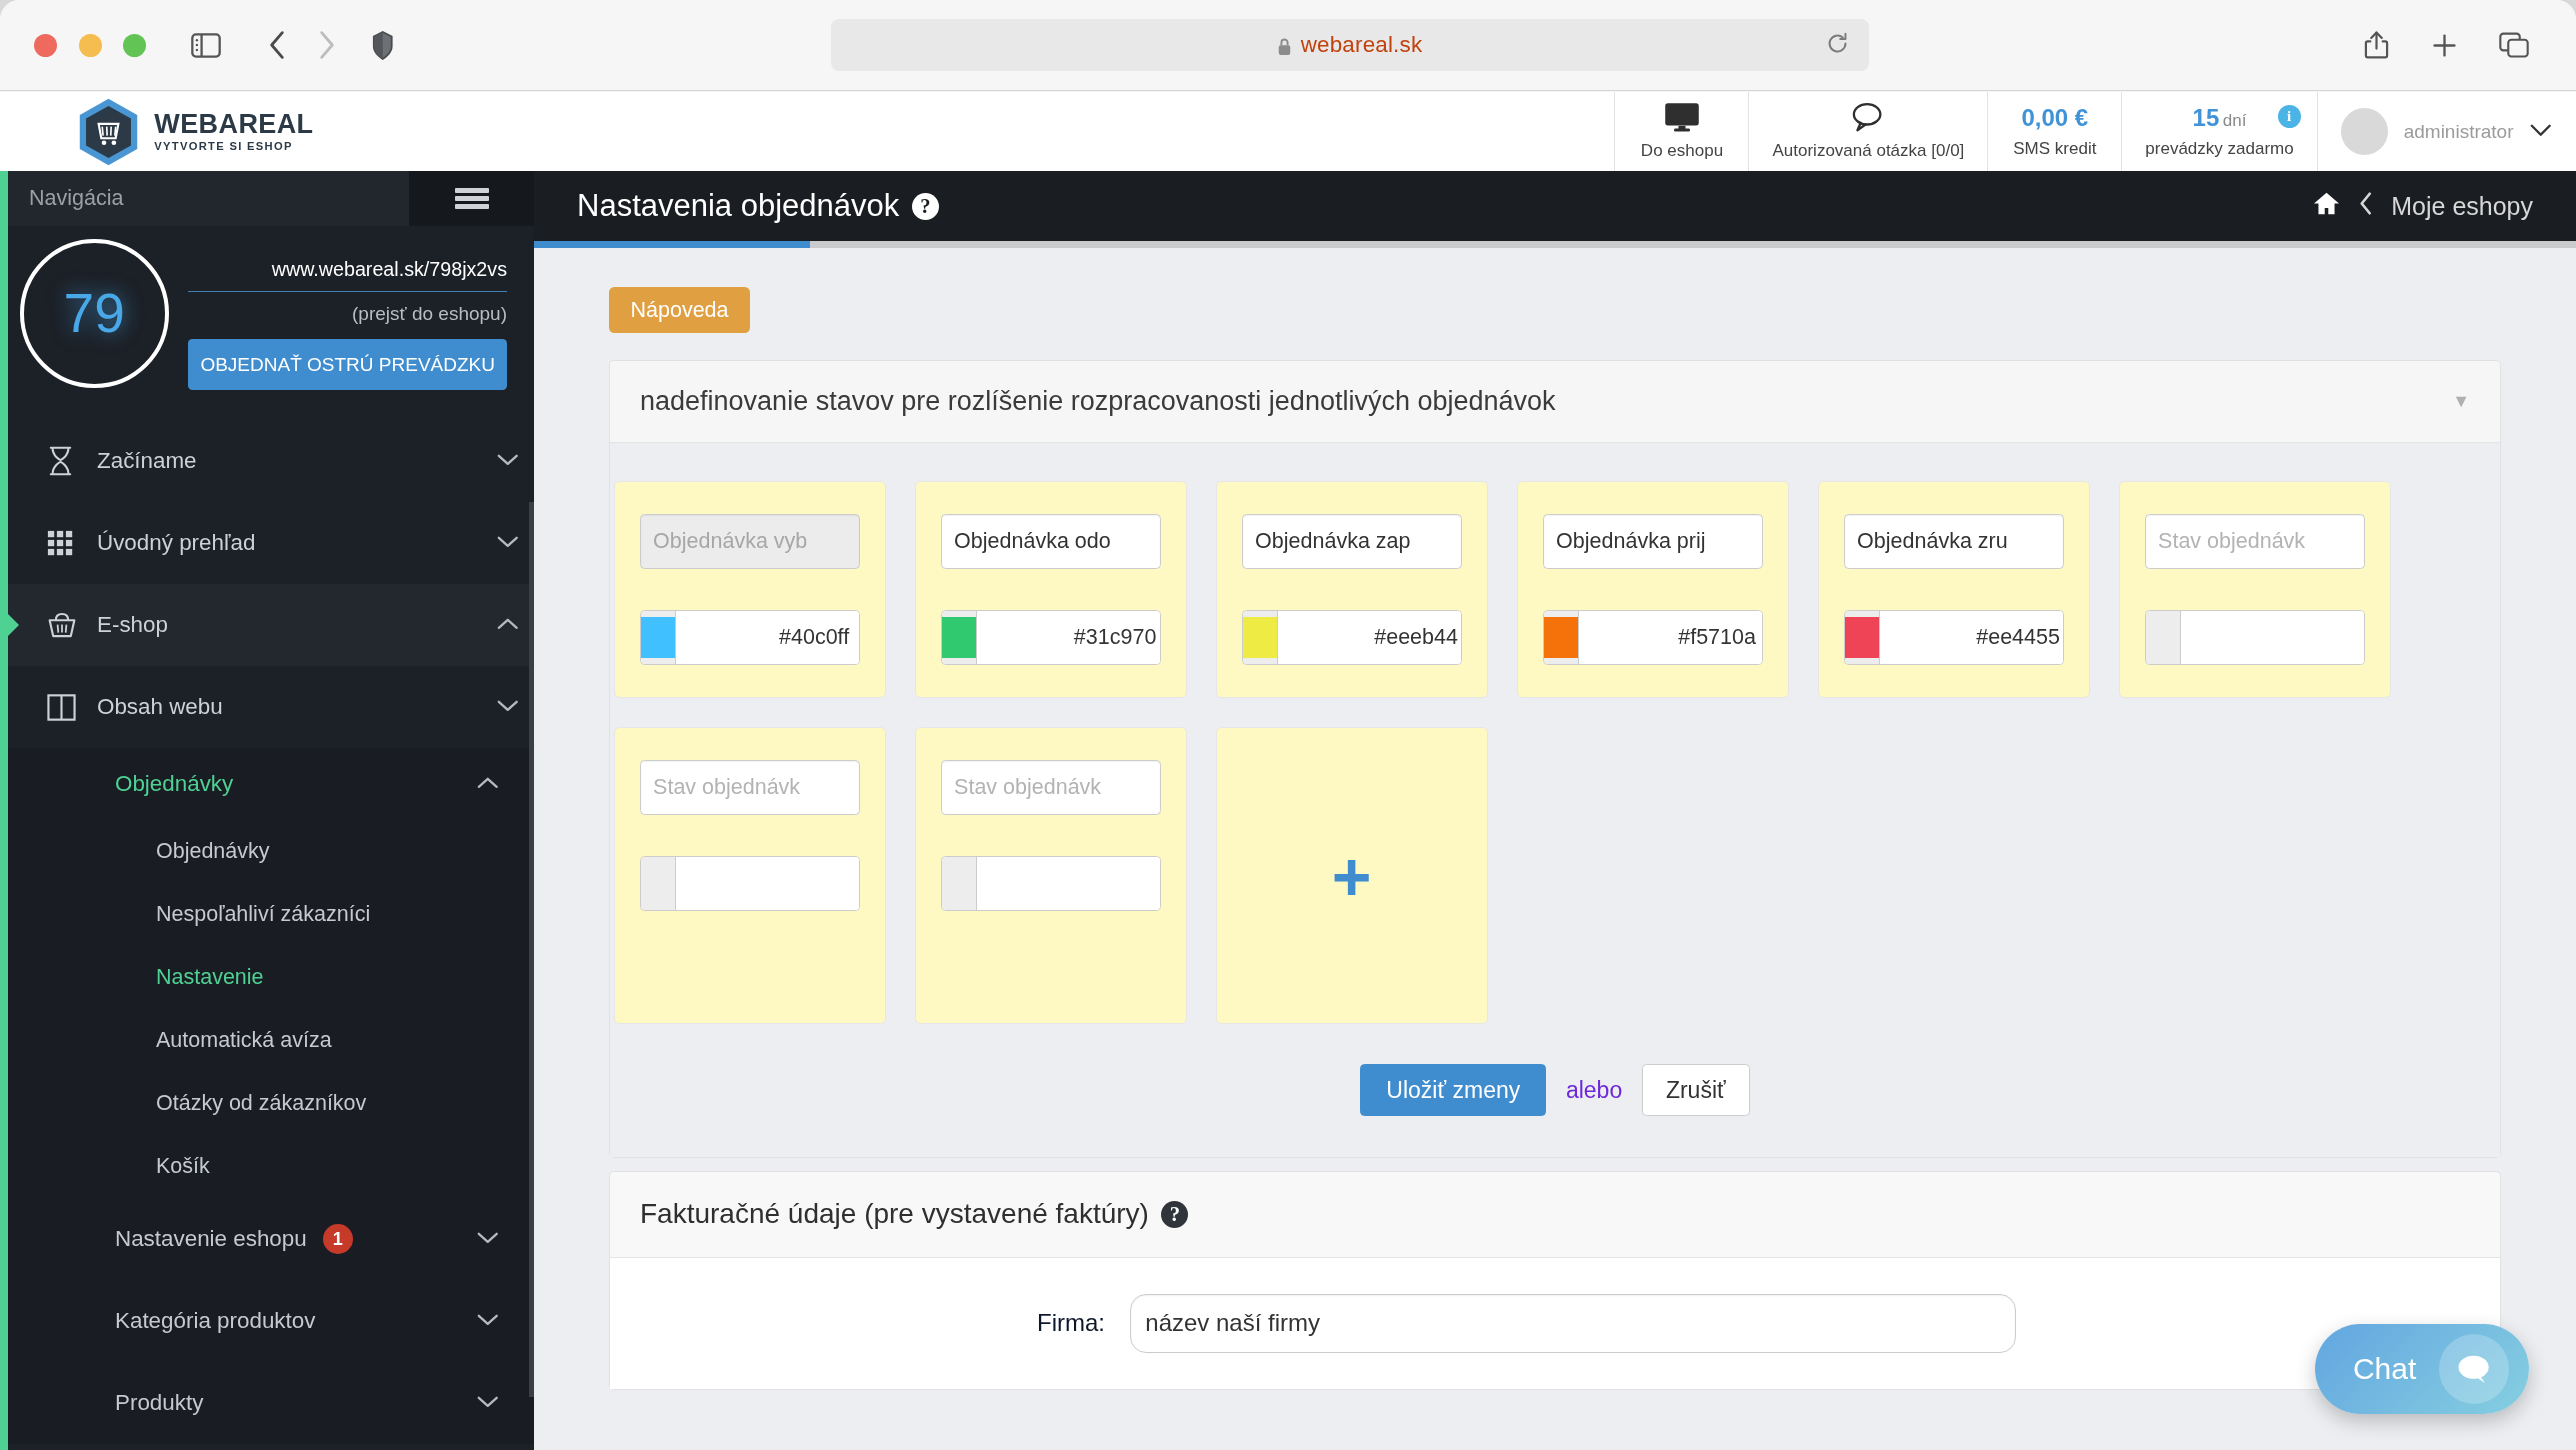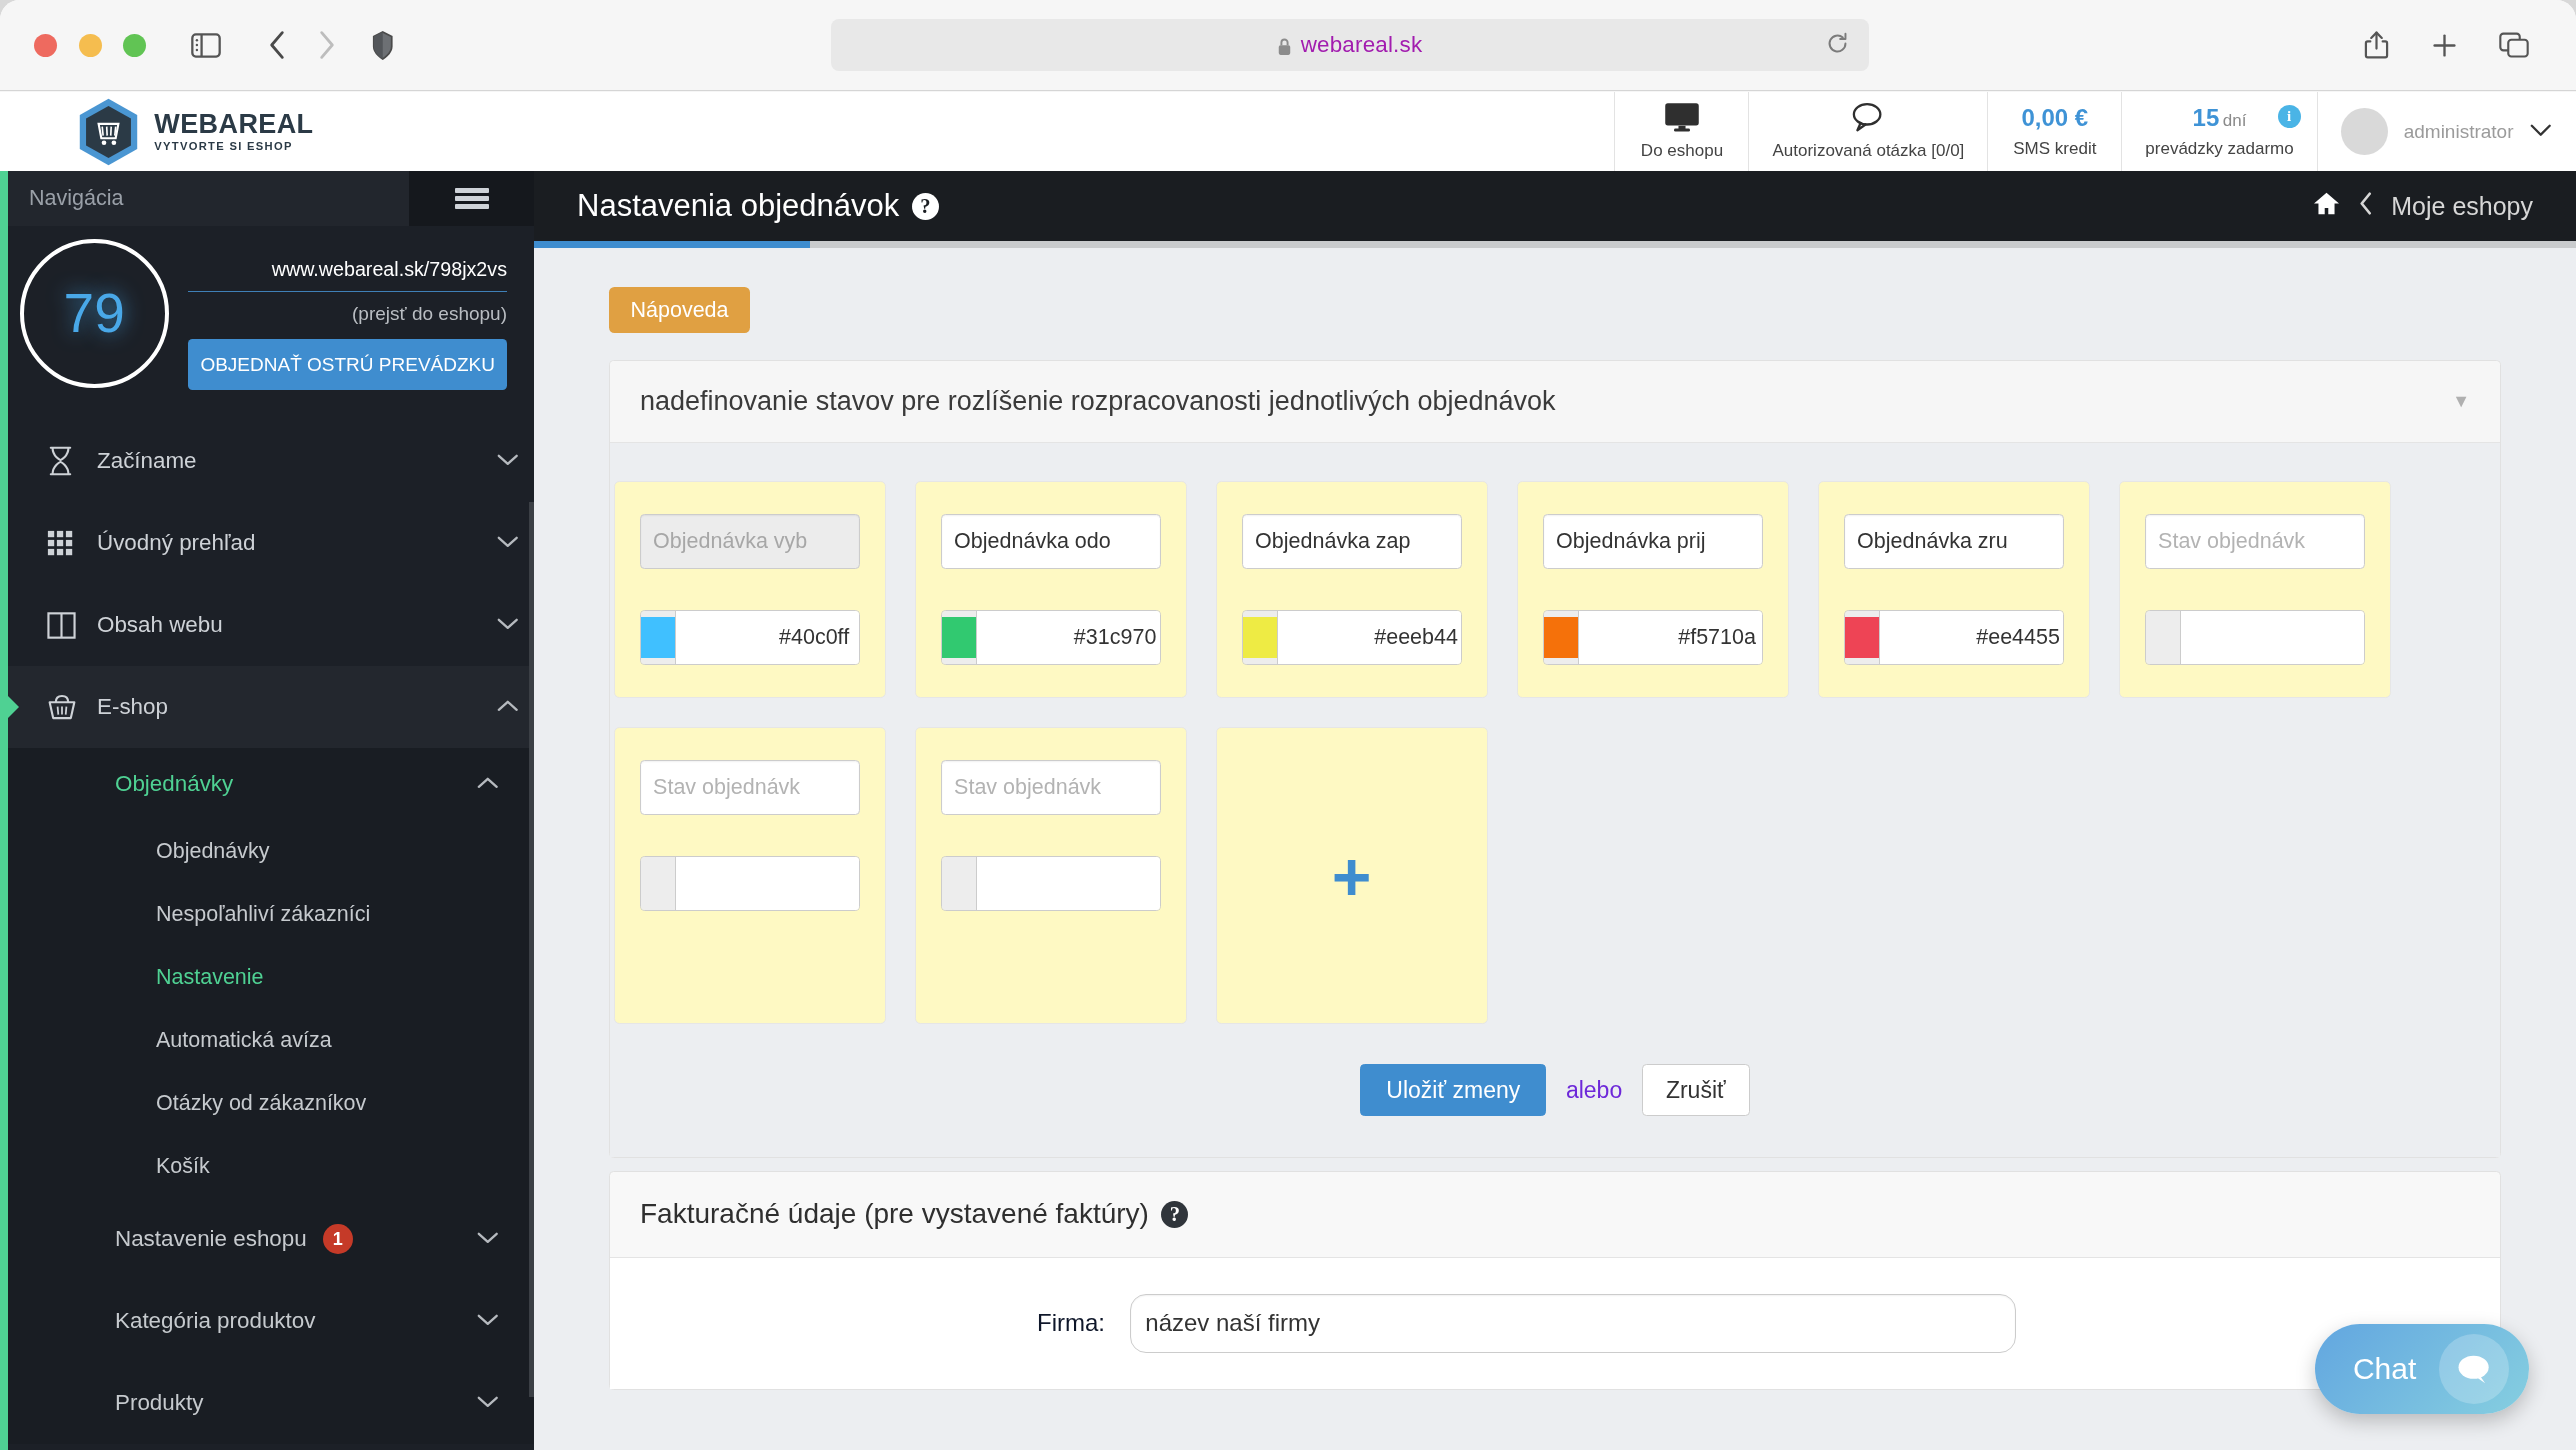--- a/index.html
+++ b/index.html
@@ -29,21 +29,21 @@
   .nav-arrows { display: flex; gap: 32px; margin-left: 47px; }
   .nav-arrows .fwd { color: #bbbbbb; }
 
   .urlwrap { flex: 1; display: flex; align-items: center; justify-content: center; position: relative; }
   .shield { position: absolute; left: 16px; }
   .urlbar {
     width: 1038px; height: 52px; background: #e8e8e8; border-radius: 8px;
     display: flex; align-items: center; justify-content: center; position: relative;
   }
   .urlbar .urltext {
-    font-size: 22.4px; color: #a21caf; letter-spacing: 0.2px;
+    font-size: 22.4px; color: #c2410c; letter-spacing: 0.2px;
   }
   .lock { margin-right: 9px; display: inline-flex; vertical-align: middle; }
   .reload { position: absolute; right: 19.7px; color: #7b7b7b; }
   .tb-right { display: flex; align-items: center; gap: 41px; margin-right: 47px; }
 
   
   .app { position: absolute; left: 0; top: 92px; right: 0; bottom: 0; background: #eceef1; }
 
   
   .appbar { height: 79px; background: #ffffff; display: flex; align-items: center; position: relative; }
@@ -435,55 +435,55 @@
               </svg>
           </span>
           <span>Úvodný prehľad</span>
           <span class="caret">
             <svg width="21.5" height="12.5" viewBox="0 0 24 14">
                 <polyline points="2,2 12,11 22,2" fill="none" stroke="#b6babf" stroke-width="2.6" stroke-linecap="round" stroke-linejoin="round"></polyline>
               </svg>
           </span>
         </div>
 
-        <div class="nav-item">
-          <span class="edge" style="background:#3f6fa3"></span>
-          <span class="nicon">
-            <svg width="29" height="27" viewBox="0 0 32 30">
-                <rect x="1.5" y="1.5" width="29" height="27" fill="none" stroke="#ced2d7" stroke-width="2.4"></rect>
-                <line x1="16" y1="1.5" x2="16" y2="28.5" stroke="#ced2d7" stroke-width="2.4"></line>
-              </svg>
-          </span>
-          <span>Obsah webu</span>
-          <span class="caret">
-            <svg width="21.5" height="12.5" viewBox="0 0 24 14">
-                <polyline points="2,2 12,11 22,2" fill="none" stroke="#b6babf" stroke-width="2.6" stroke-linecap="round" stroke-linejoin="round"></polyline>
-              </svg>
-          </span>
-        </div>
-
         <div class="nav-item active">
           <span class="edge" style="background:#4fd193"></span>
           <span class="nicon">
             <svg width="30" height="27" viewBox="0 0 34 30">
                 <path d="M3 9 H31 L27 27 H7 Z" fill="none" stroke="#ced2d7" stroke-width="2.4" stroke-linejoin="round"></path>
                 <path d="M10 9 C10 4 13 2 17 2 C21 2 24 4 24 9" fill="none" stroke="#ced2d7" stroke-width="2.4"></path>
                 <line x1="12" y1="14" x2="12.8" y2="23" stroke="#ced2d7" stroke-width="2"></line>
                 <line x1="17" y1="14" x2="17" y2="23" stroke="#ced2d7" stroke-width="2"></line>
                 <line x1="22" y1="14" x2="21.2" y2="23" stroke="#ced2d7" stroke-width="2"></line>
               </svg>
           </span>
           <span>E-shop</span>
           <span class="caret">
             <svg width="21.5" height="12.5" viewBox="0 0 24 14">
                 <polyline points="2,11 12,2 22,11" fill="none" stroke="#b6babf" stroke-width="2.6" stroke-linecap="round" stroke-linejoin="round"></polyline>
               </svg>
           </span>
         </div>
 
+        <div class="nav-item">
+          <span class="edge" style="background:#3f6fa3"></span>
+          <span class="nicon">
+            <svg width="29" height="27" viewBox="0 0 32 30">
+                <rect x="1.5" y="1.5" width="29" height="27" fill="none" stroke="#ced2d7" stroke-width="2.4"></rect>
+                <line x1="16" y1="1.5" x2="16" y2="28.5" stroke="#ced2d7" stroke-width="2.4"></line>
+              </svg>
+          </span>
+          <span>Obsah webu</span>
+          <span class="caret">
+            <svg width="21.5" height="12.5" viewBox="0 0 24 14">
+                <polyline points="2,2 12,11 22,2" fill="none" stroke="#b6babf" stroke-width="2.6" stroke-linecap="round" stroke-linejoin="round"></polyline>
+              </svg>
+          </span>
+        </div>
+
         <div class="subnav">
           <span class="green-rail"></span>
           <div class="subnav-group">
             <span>Objednávky</span>
             <span class="caret">
               <svg width="21.5" height="12.5" viewBox="0 0 24 14">
                   <polyline points="2,11 12,2 22,11" fill="none" stroke="#b6babf" stroke-width="2.6" stroke-linecap="round" stroke-linejoin="round"></polyline>
                 </svg>
             </span>
           </div>

